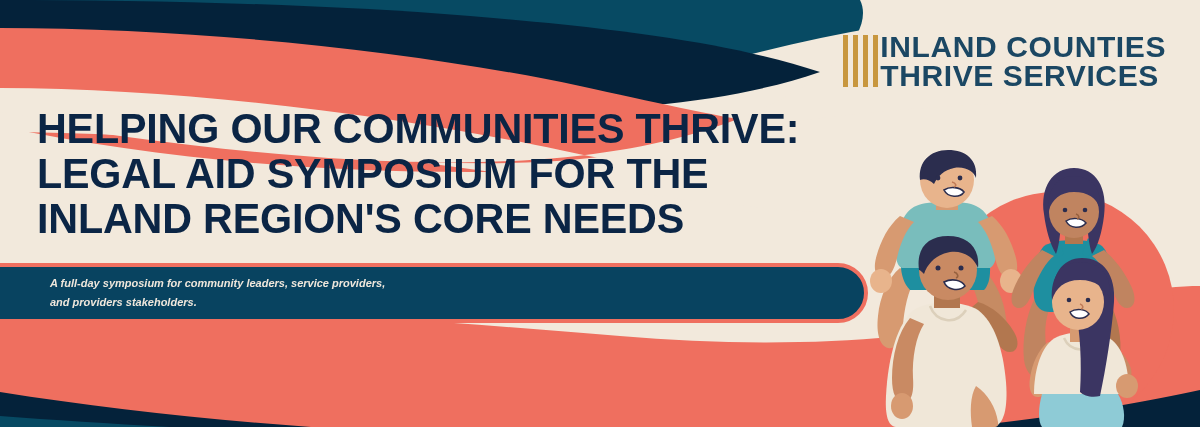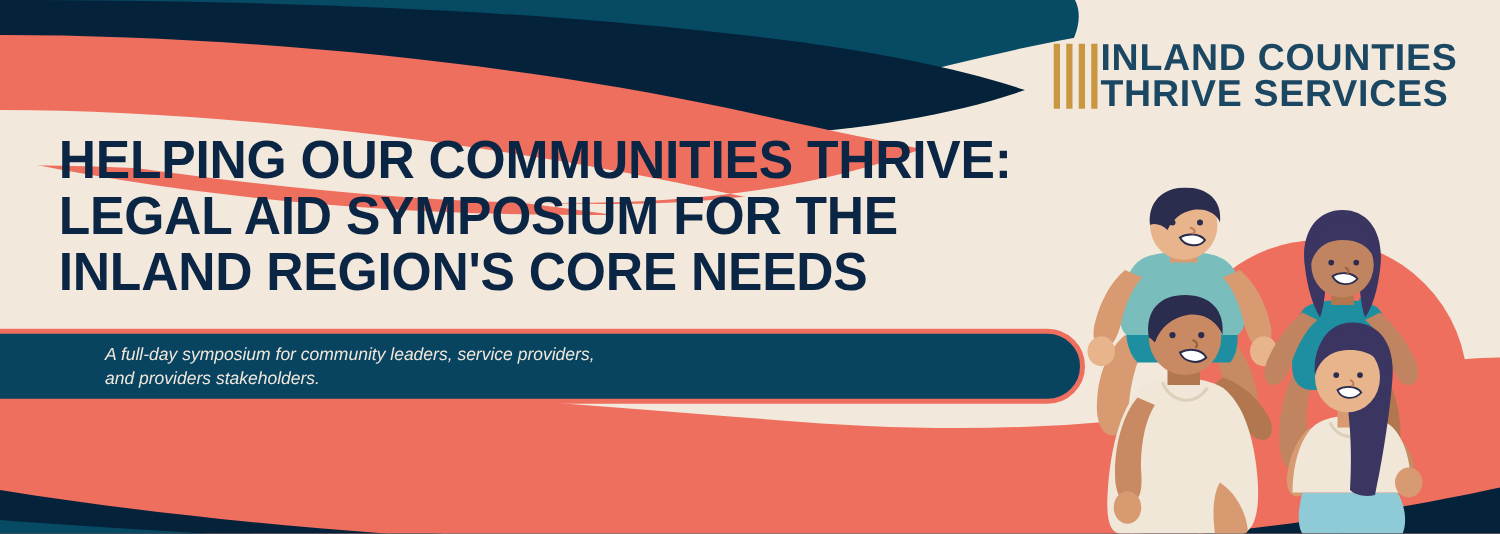--- a/index.html
+++ b/index.html
@@ -54,21 +54,21 @@
     font-weight: bold;
     font-size: 30px;
     letter-spacing: 0.6px;
     color: #1B4763;
     white-space: nowrap;
   }
 
   
   #headline {
     position: absolute;
-    left: 47px;
+    left: 37px;
     top: 106px;
     width: 830px;
   }
   #headline .hl {
     display: block;
     font-family: "Liberation Sans Narrow", "Liberation Sans", sans-serif;
     font-weight: bold;
     font-size: 43px;
     line-height: 45px;
     letter-spacing: -0.2px;
@@ -86,27 +86,27 @@
     width: 908px;
     height: 60px;
     background: #084360;
     border: 4px solid #EF6F5F;
     border-radius: 34px;
     box-sizing: border-box;
     display: flex;
     align-items: center;
   }
   #subtitle-text {
-    margin-left: 120px;
+    margin-left: 86px;
     font-family: "Liberation Sans", sans-serif;
     font-style: italic;
-    font-size: 14px;
+    font-size: 11px;
     line-height: 19px;
     color: #EFE7DC;
-    font-weight: 400;
+    font-weight: 700;
     max-width: 600px;
   }
   #subtitle-text .l {
     display: block;
     white-space: nowrap;
   }
 
   
   #illustration {
     position: absolute;

